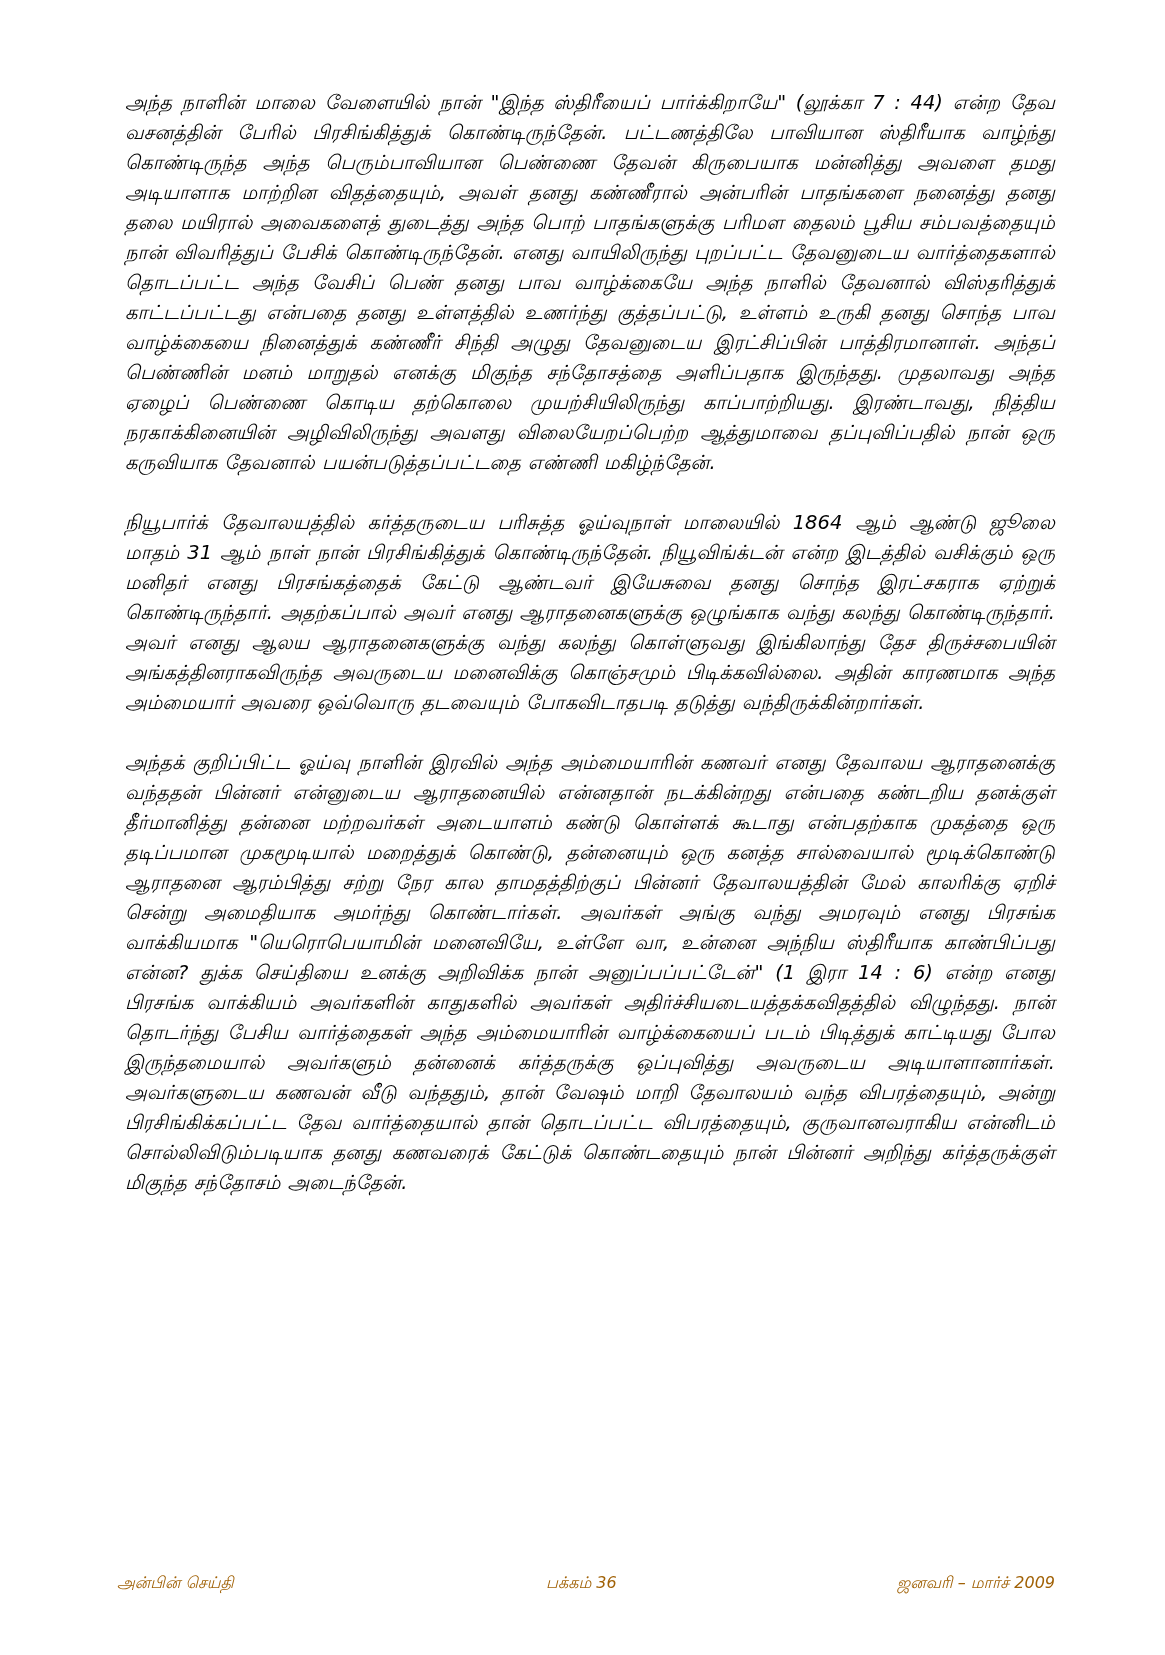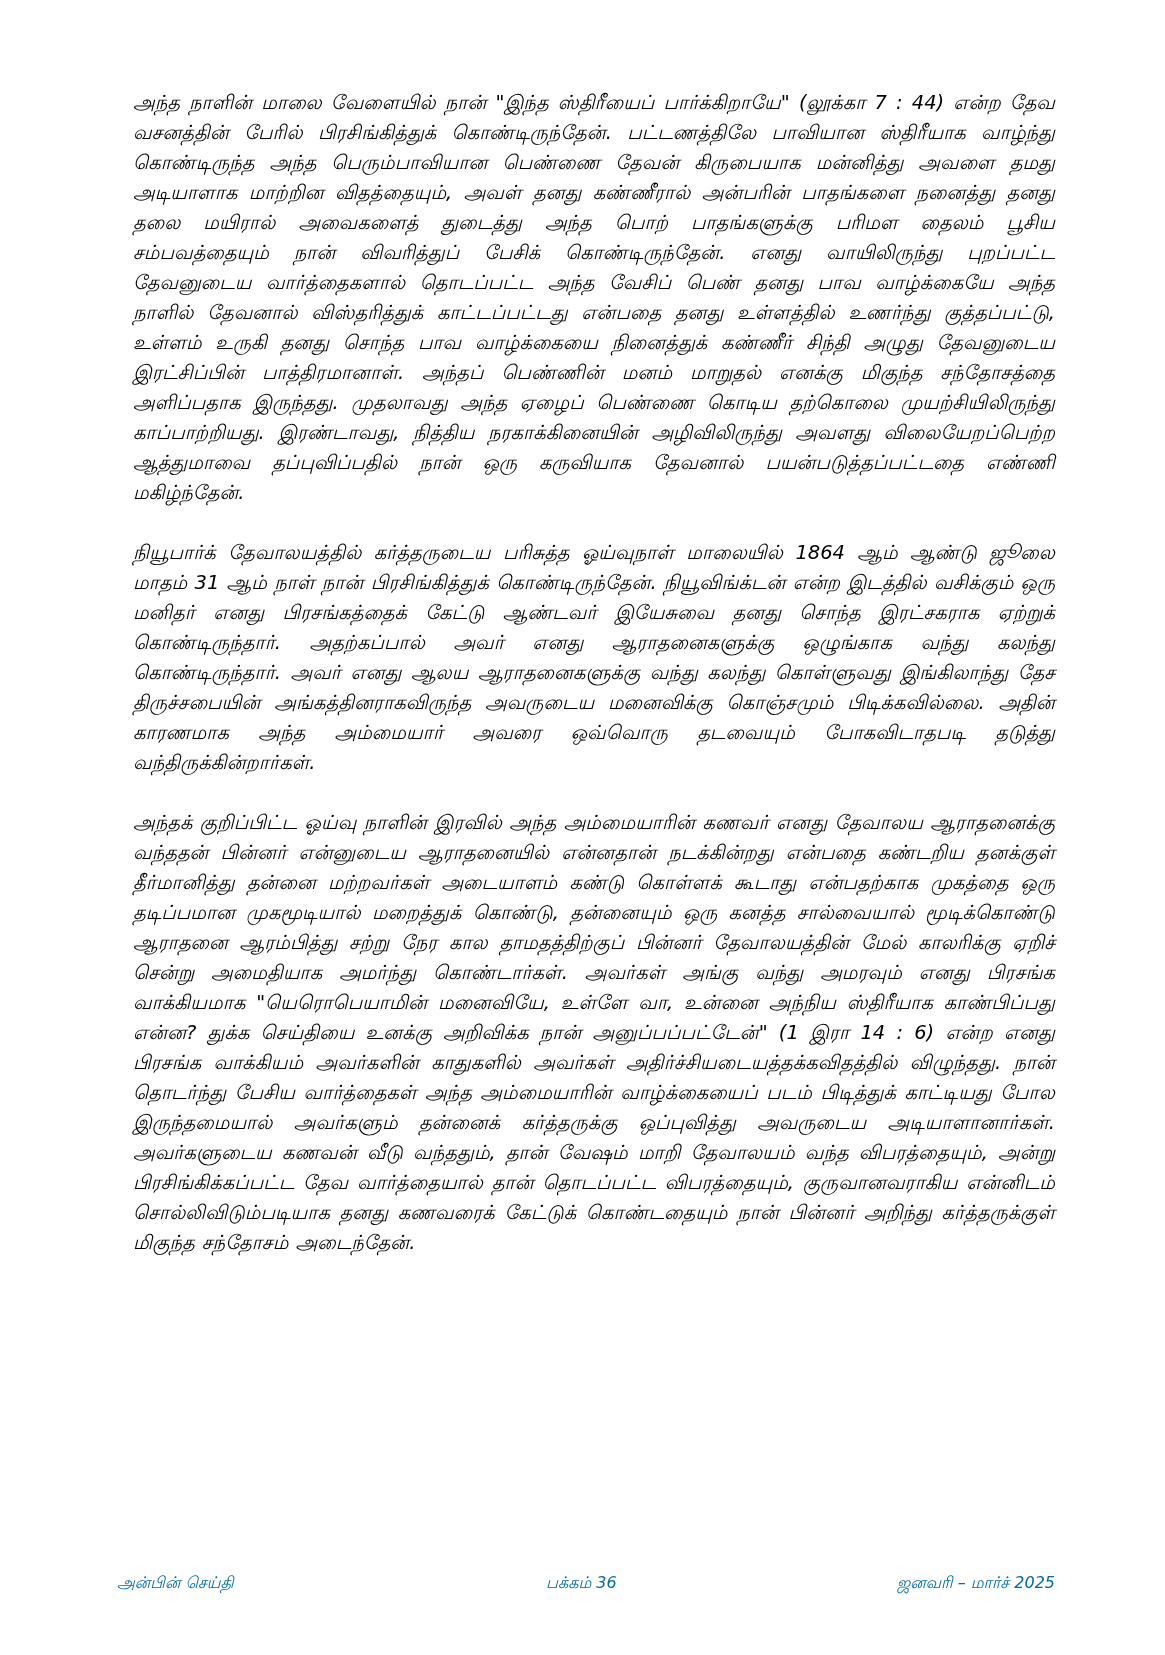--- a/index.html
+++ b/index.html
@@ -19,33 +19,33 @@
     position: absolute;
     left: 117px;
     top: 88px;
     width: 938px;
   }
   .para {
     font-style: italic;
     font-size: 19.5px;
     line-height: 30px;
     text-align: justify;
-    margin: 0 0 30px 16px;
+    margin: 0 0 30px 8px;
     letter-spacing: 0px;
     word-spacing: 1px;
   }
   .footer {
     position: absolute;
     left: 117px;
     top: 1573px;
     width: 938px;
     height: 24px;
     font-style: italic;
     font-size: 16px;
-    color: #0369a1;
+    color: #a16207;
   }
   .footer span {
     position: absolute;
     top: 0;
     white-space: nowrap;
   }
   .footer .f-left { left: 0; }
   .footer .f-center { left: 429px; }
   .footer .f-right { right: 0; }
 </style>
@@ -54,14 +54,14 @@
 
 <div class="page">
   <p class="para">அந்த நாளின் மாலை வேளையில் நான் "இந்த ஸ்திரீயைப் பார்க்கிறாயே" (லூக்கா 7 : 44) என்ற தேவ வசனத்தின் பேரில் பிரசிங்கித்துக் கொண்டிருந்தேன். பட்டணத்திலே பாவியான ஸ்திரீயாக வாழ்ந்து கொண்டிருந்த அந்த பெரும்பாவியான பெண்ணை தேவன் கிருபையாக மன்னித்து அவளை தமது அடியாளாக மாற்றின விதத்தையும், அவள் தனது கண்ணீரால் அன்பரின் பாதங்களை நனைத்து தனது தலை மயிரால் அவைகளைத் துடைத்து அந்த பொற் பாதங்களுக்கு பரிமள தைலம் பூசிய சம்பவத்தையும் நான் விவரித்துப் பேசிக் கொண்டிருந்தேன். எனது வாயிலிருந்து புறப்பட்ட தேவனுடைய வார்த்தைகளால் தொடப்பட்ட அந்த வேசிப் பெண் தனது பாவ வாழ்க்கையே அந்த நாளில் தேவனால் விஸ்தரித்துக் காட்டப்பட்டது என்பதை தனது உள்ளத்தில் உணர்ந்து குத்தப்பட்டு, உள்ளம் உருகி தனது சொந்த பாவ வாழ்க்கையை நினைத்துக் கண்ணீர் சிந்தி அழுது தேவனுடைய இரட்சிப்பின் பாத்திரமானாள். அந்தப் பெண்ணின் மனம் மாறுதல் எனக்கு மிகுந்த சந்தோசத்தை அளிப்பதாக இருந்தது. முதலாவது அந்த ஏழைப் பெண்ணை கொடிய தற்கொலை முயற்சியிலிருந்து காப்பாற்றியது. இரண்டாவது, நித்திய நரகாக்கினையின் அழிவிலிருந்து அவளது விலையேறப்பெற்ற ஆத்துமாவை தப்புவிப்பதில் நான் ஒரு கருவியாக தேவனால் பயன்படுத்தப்பட்டதை எண்ணி மகிழ்ந்தேன்.</p>
   <p class="para">நியூபார்க் தேவாலயத்தில் கர்த்தருடைய பரிசுத்த ஓய்வுநாள் மாலையில் 1864 ஆம் ஆண்டு ஜூலை மாதம் 31 ஆம் நாள் நான் பிரசிங்கித்துக் கொண்டிருந்தேன். நியூவிங்க்டன் என்ற இடத்தில் வசிக்கும் ஒரு மனிதர் எனது பிரசங்கத்தைக் கேட்டு ஆண்டவர் இயேசுவை தனது சொந்த இரட்சகராக ஏற்றுக் கொண்டிருந்தார். அதற்கப்பால் அவர் எனது ஆராதனைகளுக்கு ஒழுங்காக வந்து கலந்து கொண்டிருந்தார். அவர் எனது ஆலய ஆராதனைகளுக்கு வந்து கலந்து கொள்ளுவது இங்கிலாந்து தேச திருச்சபையின் அங்கத்தினராகவிருந்த அவருடைய மனைவிக்கு கொஞ்சமும் பிடிக்கவில்லை. அதின் காரணமாக அந்த அம்மையார் அவரை ஒவ்வொரு தடவையும் போகவிடாதபடி தடுத்து வந்திருக்கின்றார்கள்.</p>
   <p class="para">அந்தக் குறிப்பிட்ட ஓய்வு நாளின் இரவில் அந்த அம்மையாரின் கணவர் எனது தேவாலய ஆராதனைக்கு வந்ததன் பின்னர் என்னுடைய ஆராதனையில் என்னதான் நடக்கின்றது என்பதை கண்டறிய தனக்குள் தீர்மானித்து தன்னை மற்றவர்கள் அடையாளம் கண்டு கொள்ளக் கூடாது என்பதற்காக முகத்தை ஒரு தடிப்பமான முகமூடியால் மறைத்துக் கொண்டு, தன்னையும் ஒரு கனத்த சால்வையால் மூடிக்கொண்டு ஆராதனை ஆரம்பித்து சற்று நேர கால தாமதத்திற்குப் பின்னர் தேவாலயத்தின் மேல் காலரிக்கு ஏறிச் சென்று அமைதியாக அமர்ந்து கொண்டார்கள். அவர்கள் அங்கு வந்து அமரவும் எனது பிரசங்க வாக்கியமாக "யெரொபெயாமின் மனைவியே, உள்ளே வா, உன்னை அந்நிய ஸ்திரீயாக காண்பிப்பது என்ன? துக்க செய்தியை உனக்கு அறிவிக்க நான் அனுப்பப்பட்டேன்" (1 இரா 14 : 6) என்ற எனது பிரசங்க வாக்கியம் அவர்களின் காதுகளில் அவர்கள் அதிர்ச்சியடையத்தக்கவிதத்தில் விழுந்தது. நான் தொடர்ந்து பேசிய வார்த்தைகள் அந்த அம்மையாரின் வாழ்க்கையைப் படம் பிடித்துக் காட்டியது போல இருந்தமையால் அவர்களும் தன்னைக் கர்த்தருக்கு ஒப்புவித்து அவருடைய அடியாளானார்கள். அவர்களுடைய கணவன் வீடு வந்ததும், தான் வேஷம் மாறி தேவாலயம் வந்த விபரத்தையும், அன்று பிரசிங்கிக்கப்பட்ட தேவ வார்த்தையால் தான் தொடப்பட்ட விபரத்தையும், குருவானவராகிய என்னிடம் சொல்லிவிடும்படியாக தனது கணவரைக் கேட்டுக் கொண்டதையும் நான் பின்னர் அறிந்து கர்த்தருக்குள் மிகுந்த சந்தோசம் அடைந்தேன்.</p>
 </div>
 
 <div class="footer">
   <span class="f-left">அன்பின் செய்தி</span>
   <span class="f-center">பக்கம் 36</span>
-  <span class="f-right">ஜனவரி – மார்ச் 2025</span>
+  <span class="f-right">ஜனவரி – மார்ச் 2009</span>
 </div>
 
 </body></html>

